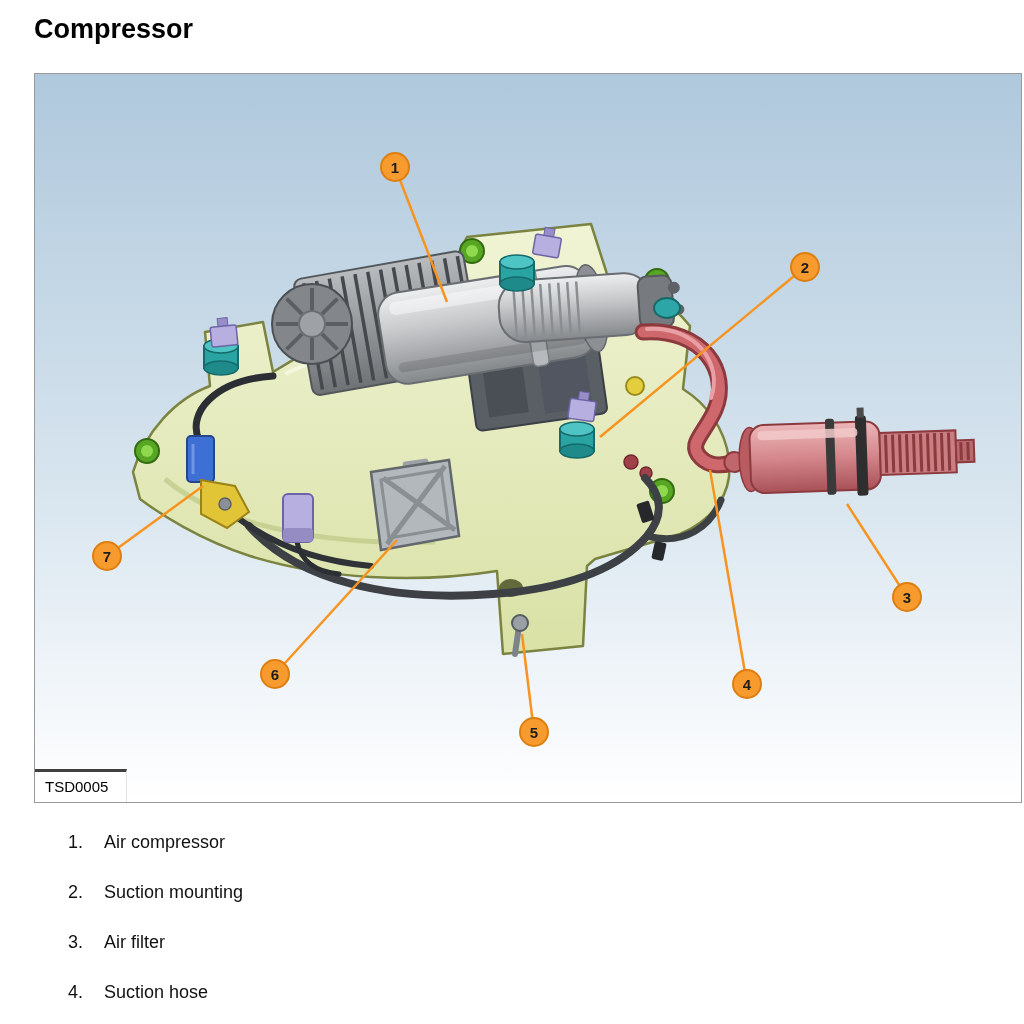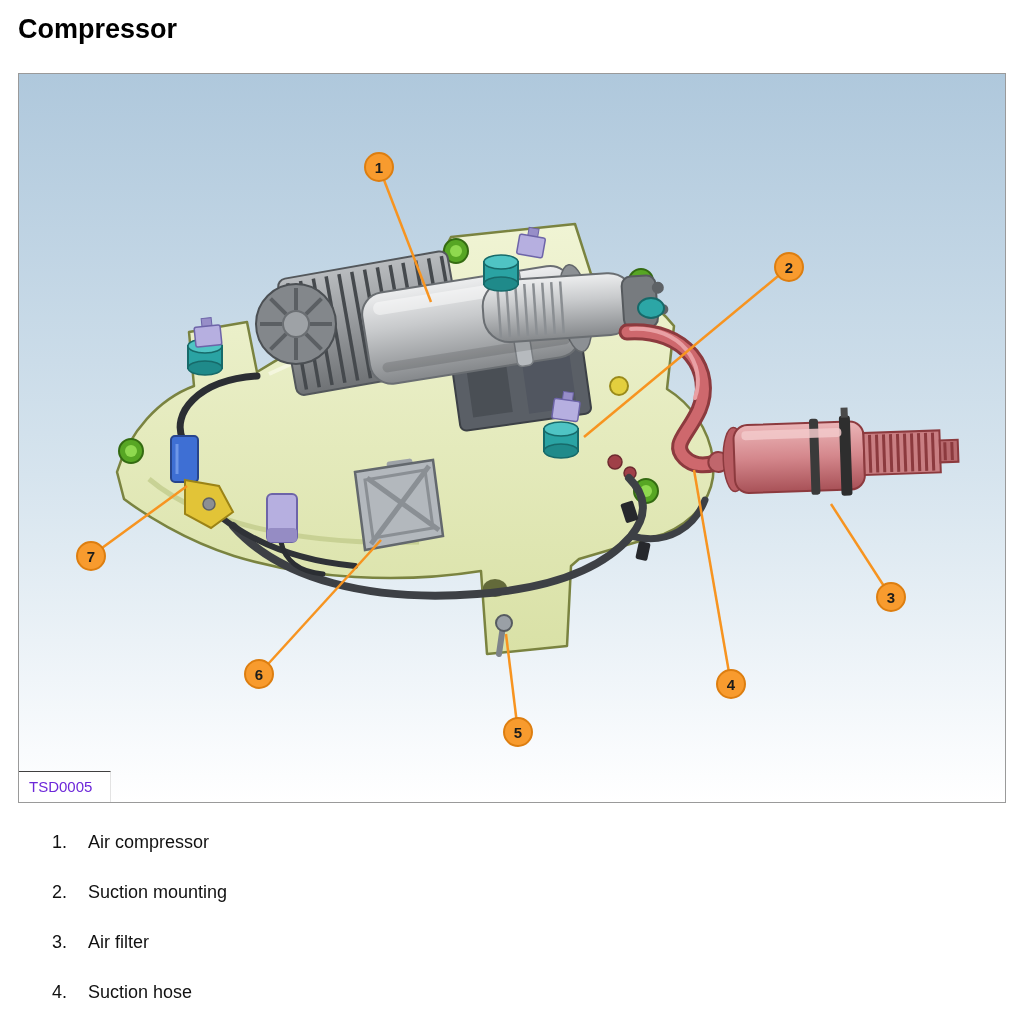--- a/index.html
+++ b/index.html
@@ -4,21 +4,21 @@
 <style>
   * { box-sizing: border-box; }
   html, body { margin: 0; padding: 0; }
   body {
     width: 1024px; height: 1024px;
     background: #ffffff;
     font-family: "Liberation Sans", "DejaVu Sans", sans-serif;
     color: #111;
     overflow: hidden;
   }
-  .page { padding: 14px 33px 0 18px; }
+  .page { padding: 14px 33px 0 18px; margin-left: 16px; }
   .title {
     font-size: 27px;
     font-weight: 700;
     margin: 0 0 28px 0;
     color: #000;
   }
   .figure {
     position: relative;
     width: 988px;
     height: 730px;
@@ -34,23 +34,23 @@
     border: 2px solid #DD7E10;
     display: flex; align-items: center; justify-content: center;
     font-size: 15px; font-weight: 700; color: #1d1d1b;
   }
   .figure-label {
     position: absolute;
     left: 0; bottom: 0;
     background: #ffffff;
     padding: 6px 18px 7px 10px;
     font-size: 15px;
-    color: #6d28d9;
+    color: #000000;
     border-right: 1px solid #e3e3e3;
-    border-top: 1px solid #404040;
+    border-top: 3px solid #404040;
   }
   .legend {
     list-style: none;
     margin: 14px 0 0 34px;
     padding: 0;
   }
   .legend li {
     display: flex;
     align-items: center;
     height: 50px;

